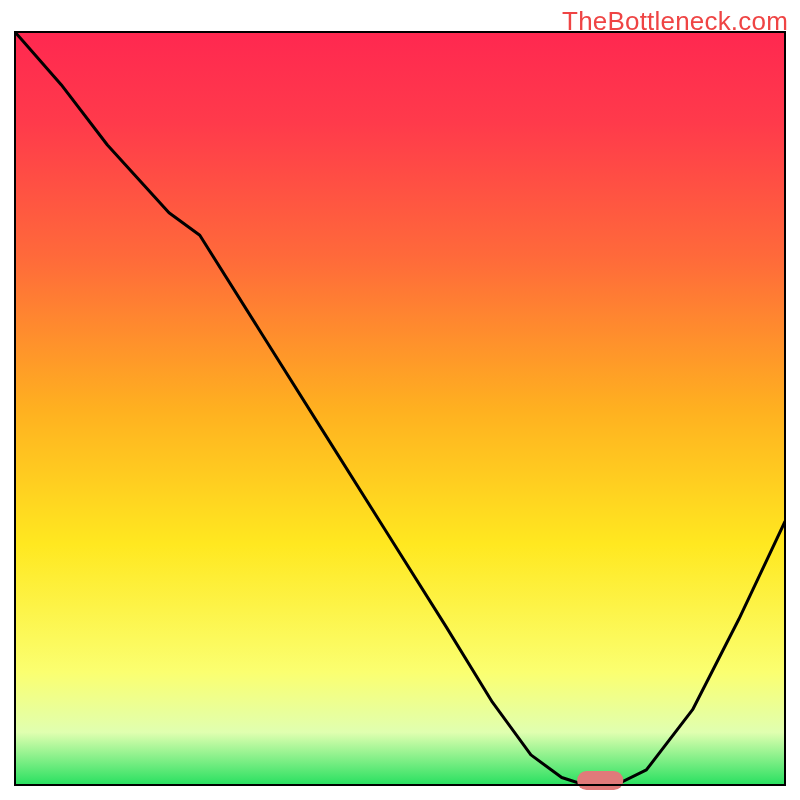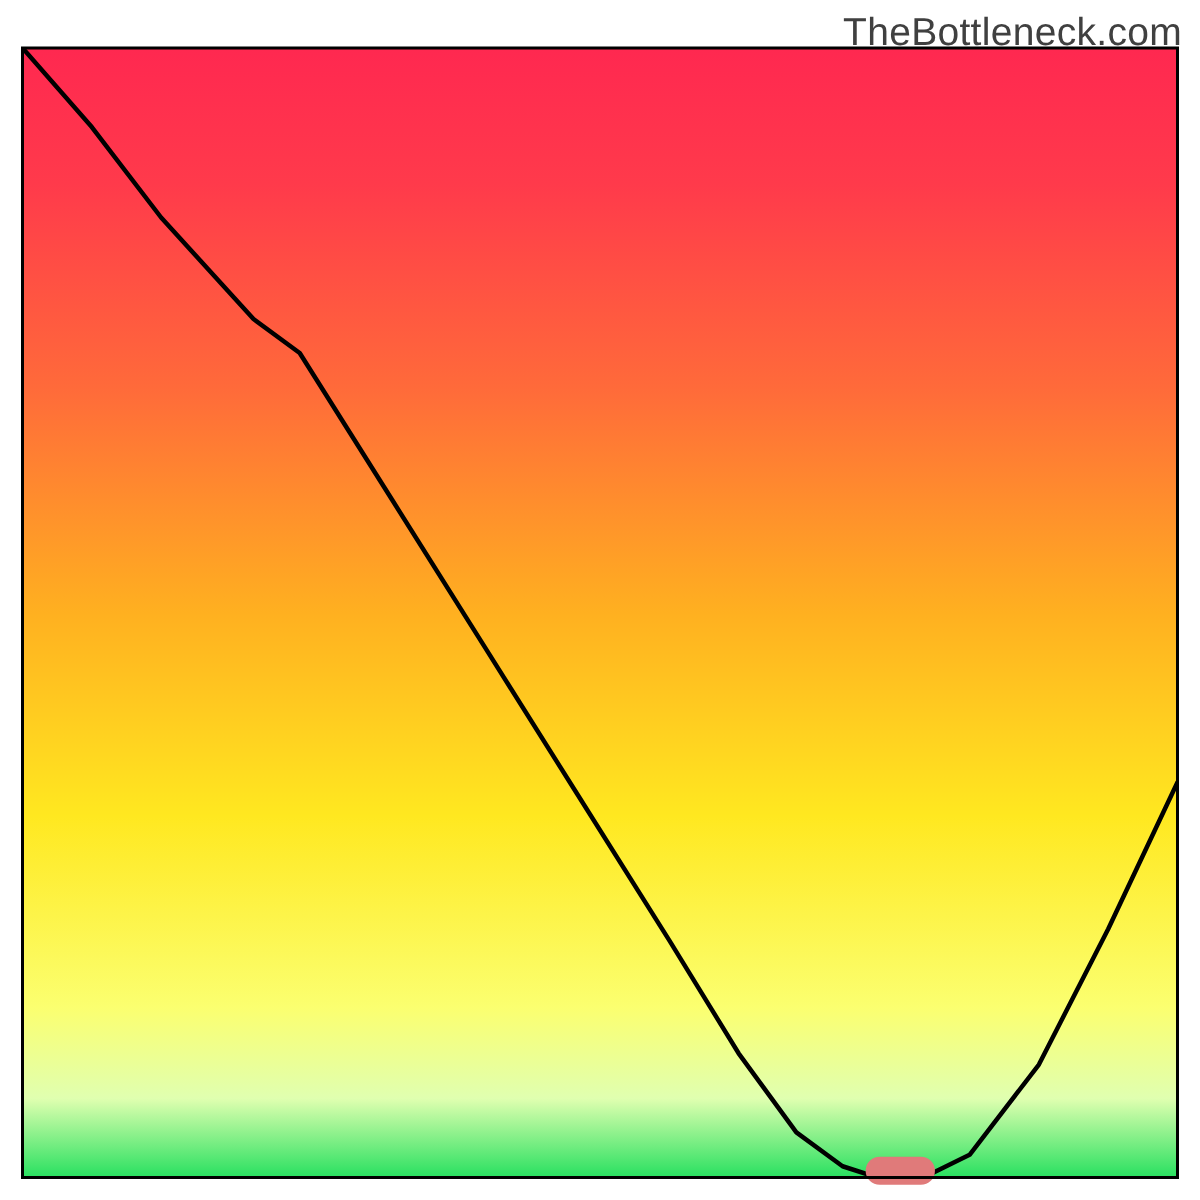--- a/index.html
+++ b/index.html
@@ -14,21 +14,21 @@
     position: relative;
     width: 800px;
     height: 800px;
   }
   .watermark {
     position: absolute;
     top: 6px;
     right: 12px;
     font-size: 26px;
     font-weight: 500;
-    color: #404040;
+    color: #ef4444;
     letter-spacing: 0.2px;
     text-align: right;
   }
   svg.plot {
     position: absolute;
     top: 0;
     left: 0;
   }
 </style>
 </head>

